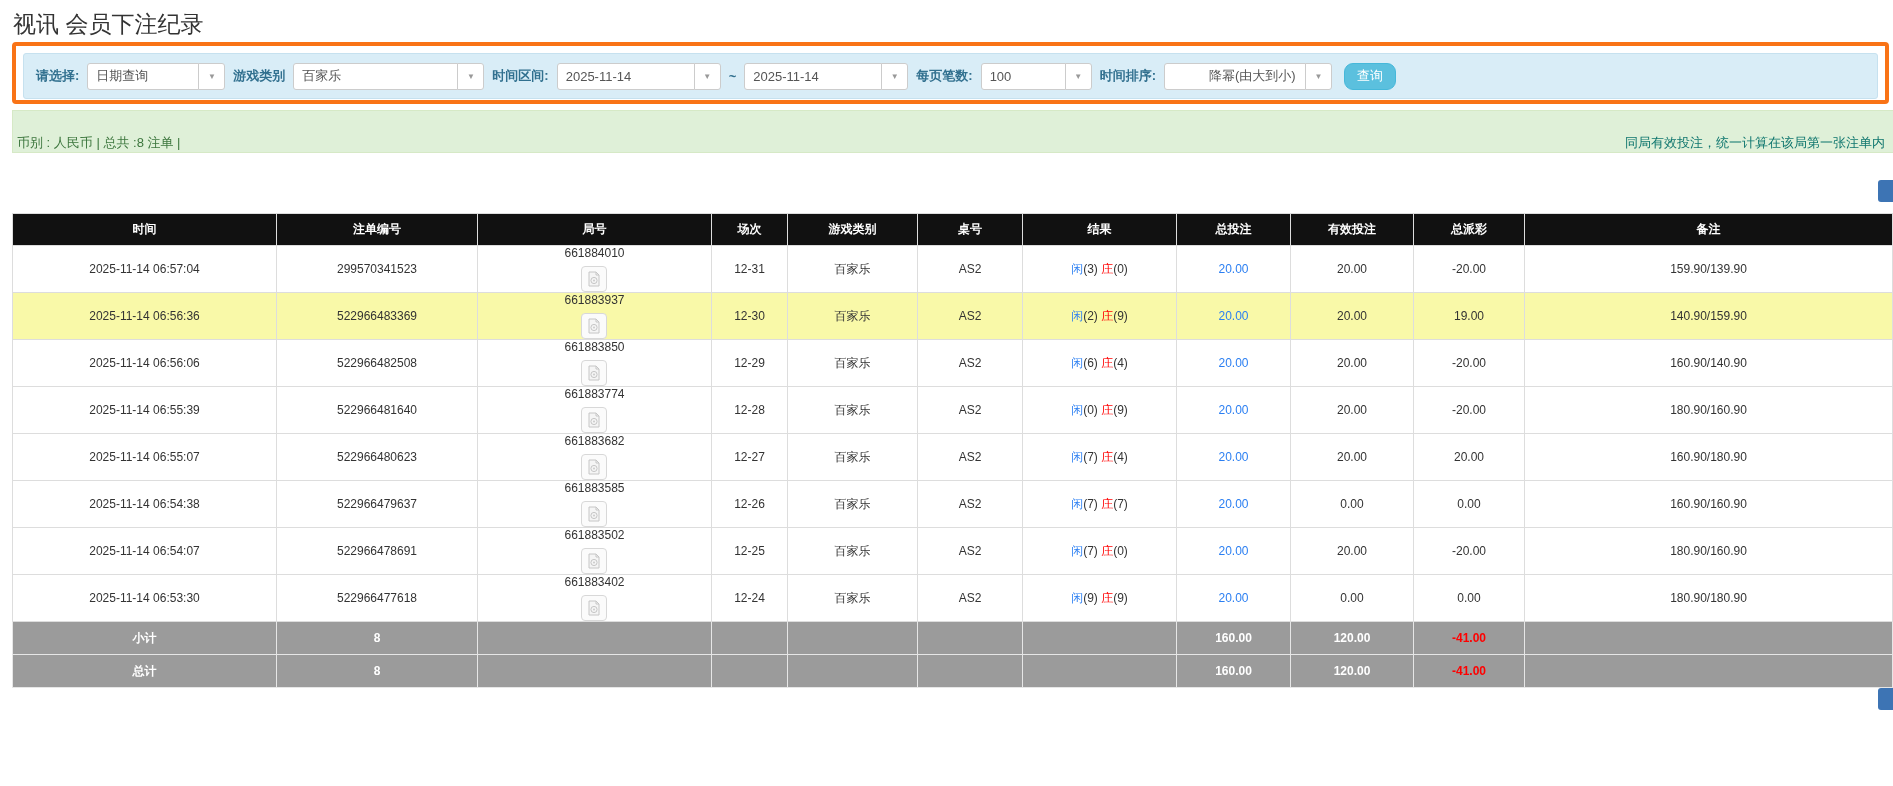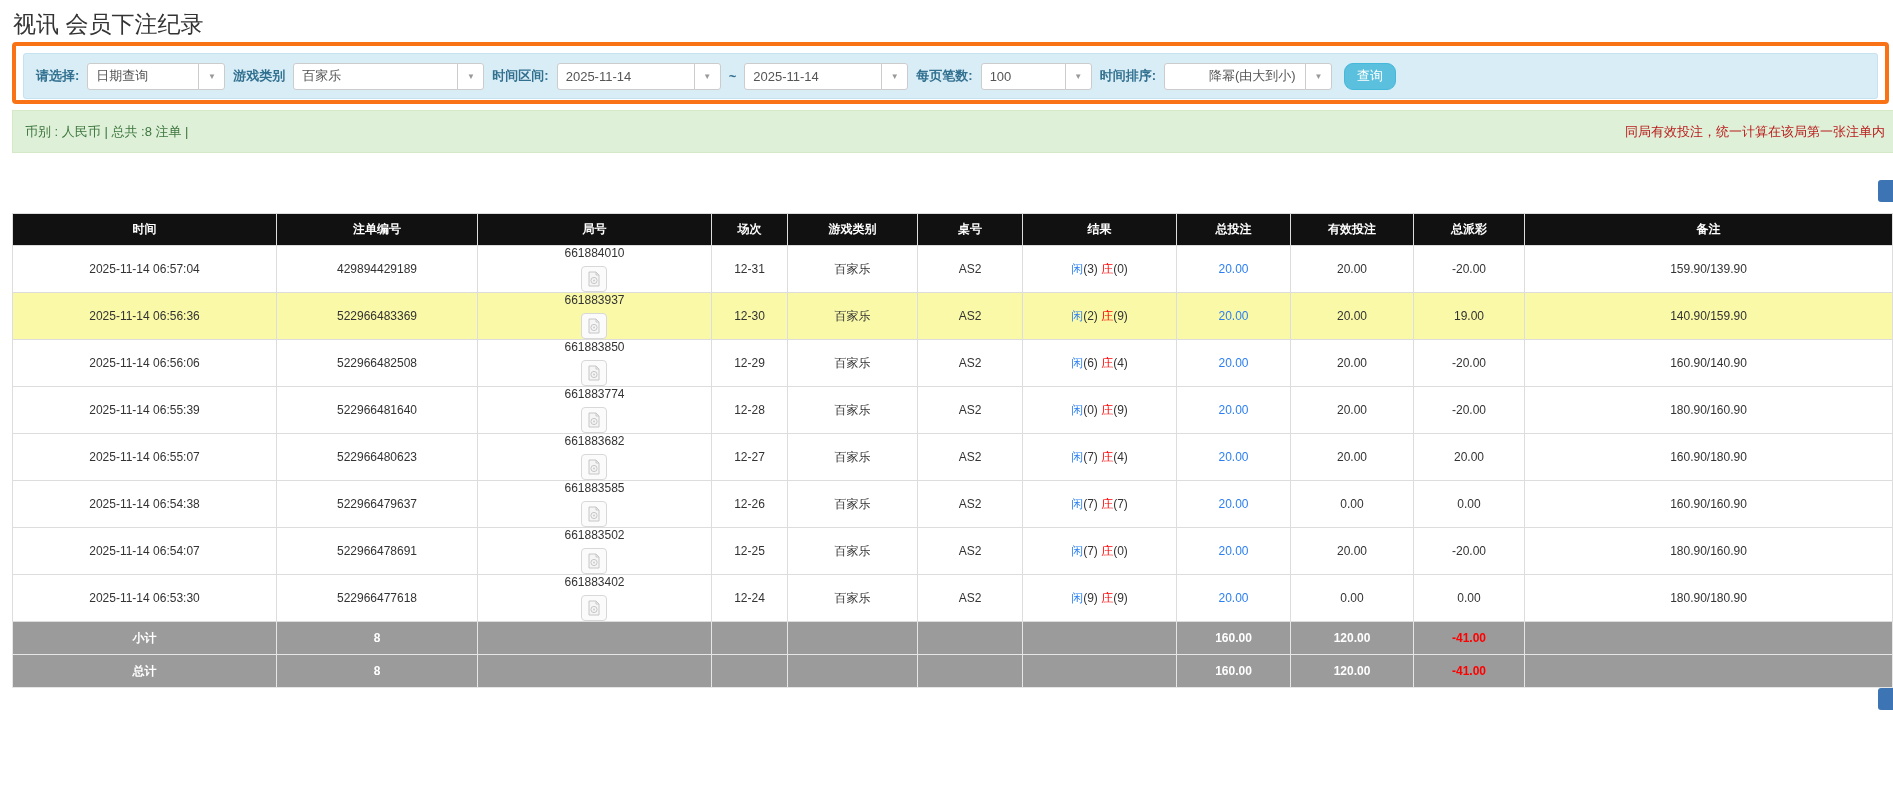--- a/index.html
+++ b/index.html
@@ -39,25 +39,25 @@
   .tilde { color:#31708f; font-weight:bold; }
   .query-btn {
     height:27px; padding:0 12px; margin-left:4px;
     background:#5bc0de; color:#fff; border:1px solid #46b8da; border-radius:9px;
     font-size:13px; cursor:pointer; font-family:"Liberation Sans", sans-serif;
   }
   
   .info-bar {
     position:absolute; top:110px; left:12px; right:0; height:43px;
     background:#dff0d8; border:1px solid #d6e9c6; border-right:none;
-    display:flex; align-items:center; justify-content:space-between;
-    padding:0 8px 0 12px; font-size:13px;
+    display:flex; align-items:flex-end; justify-content:space-between;
+    padding:0 8px 0 4px; font-size:13px;
   }
   .info-left  { color:#3c763d; }
-  .info-right { color:#b91c1c; }
+  .info-right { color:#0f766e; }
   
   .edge-btn {
     position:absolute; right:0; width:15px; height:22px;
     background:#3d74b4; border:none; border-radius:3px 0 0 3px; cursor:pointer;
   }
   .edge-btn.top { top:180px; }
   .edge-btn.bottom { top:688px; }
   
   .records-table-wrap { position:absolute; top:213px; left:12px; right:0; }
   table.records {
@@ -174,21 +174,21 @@
         <th>结果</th>
         <th>总投注</th>
         <th>有效投注</th>
         <th>总派彩</th>
         <th>备注</th>
       </tr>
     </thead>
     <tbody id="rows">
   <tr>
     <td>2025-11-14 06:57:04</td>
-    <td>429894429189</td>
+    <td>299570341523</td>
     <td>
       <span class="round-cell-inner">
         <span>661884010</span>
         <button class="video-btn">
           <svg width="16" height="16" viewBox="0 0 16 16">
             <path d="M3 1h7l3 3v11H3z" fill="#f5f5f5" stroke="#c6c6c6" stroke-width="1"></path>
             <path d="M10 1v3h3" fill="none" stroke="#c6c6c6" stroke-width="1"></path>
             <circle cx="8" cy="9.5" r="3.1" fill="none" stroke="#c6c6c6" stroke-width="1"></circle>
             <circle cx="8" cy="9.5" r="0.9" fill="#c6c6c6"></circle>
           </svg>

